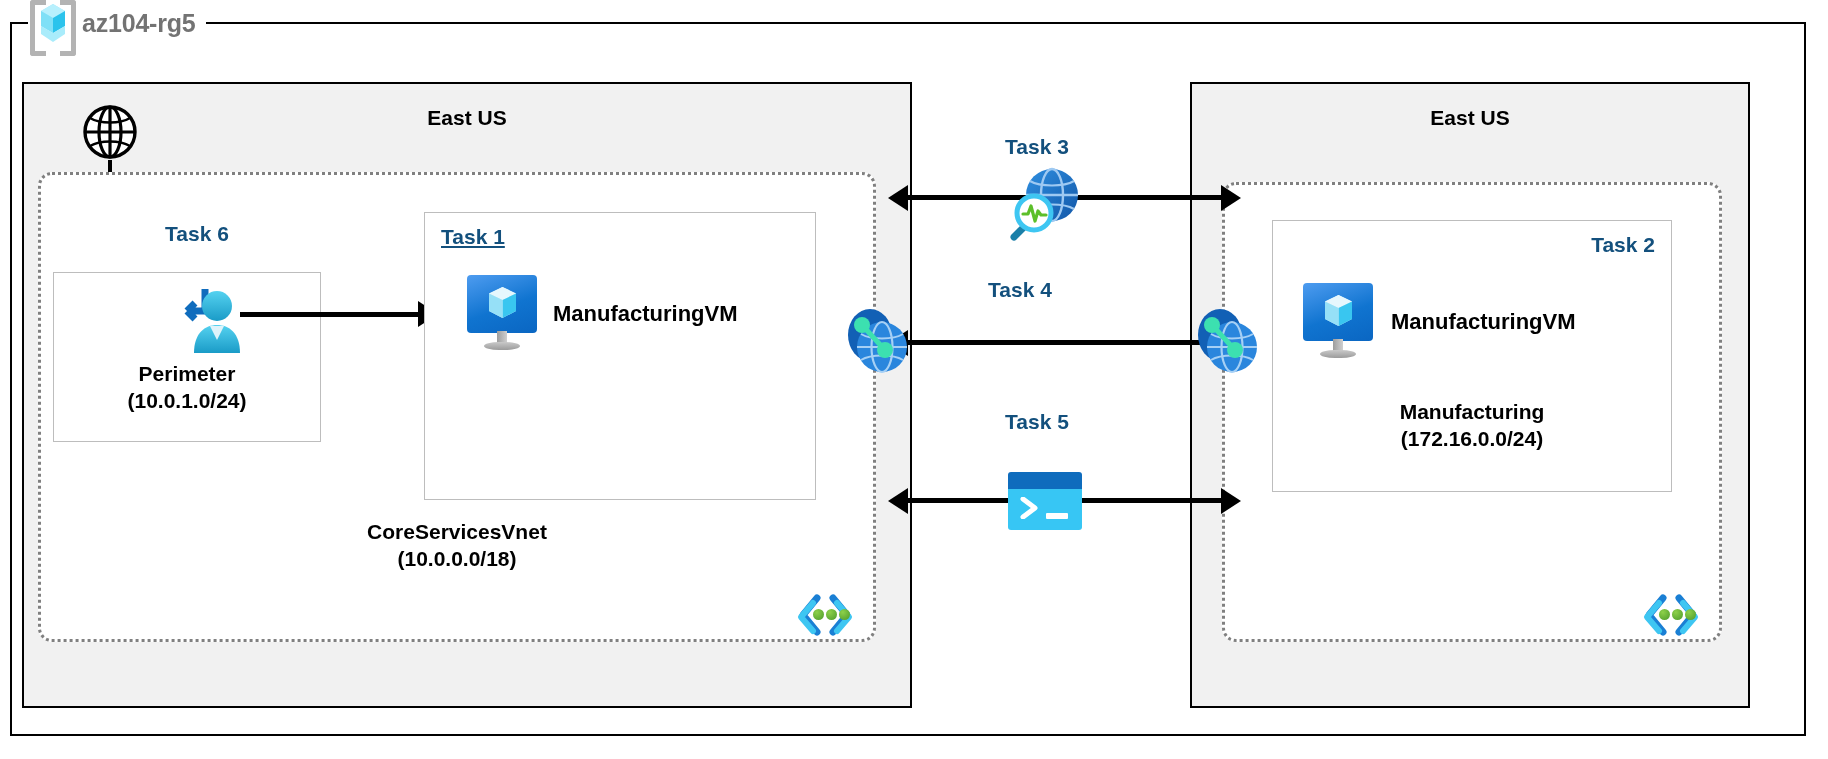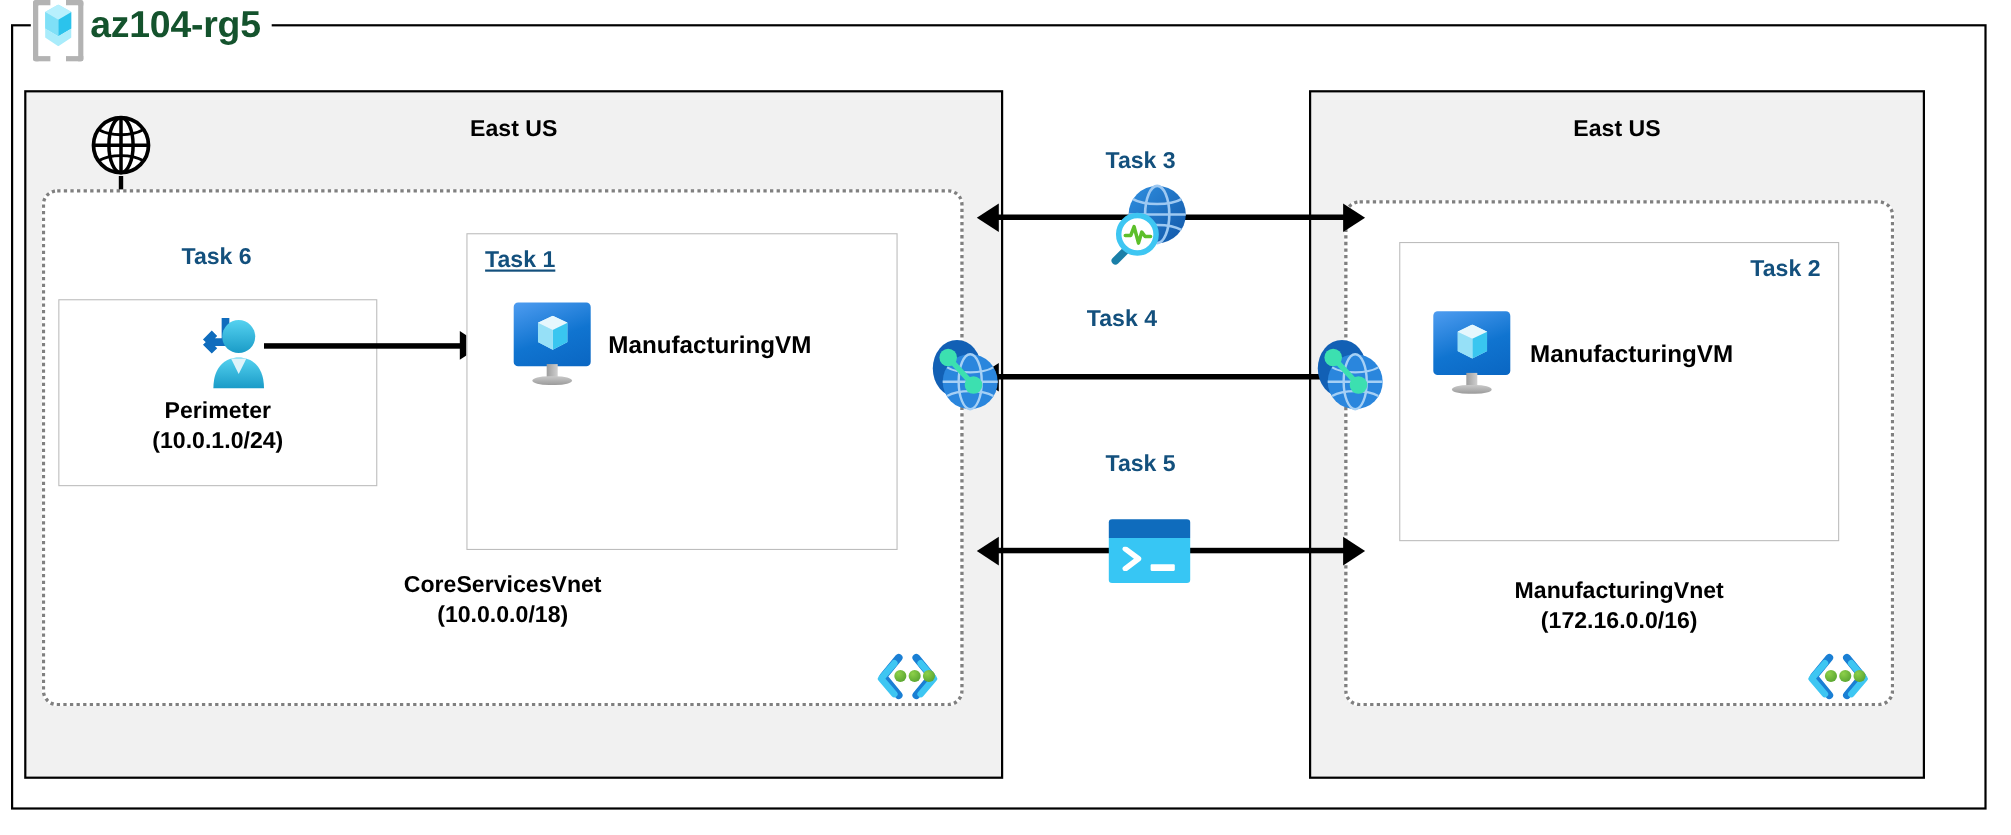--- a/index.html
+++ b/index.html
@@ -2,21 +2,21 @@
 <html><head>
 <meta charset="utf-8">
 <style>
   html,body{margin:0;padding:0;background:#ffffff;}
   body{width:1828px;height:759px;font-family:"Liberation Sans",sans-serif;color:#000;overflow:hidden;}
   #stage{position:relative;width:1828px;height:759px;}
 
   
   .rg-frame{position:absolute;left:10px;top:22px;width:1796px;height:714px;border:2px solid #000;box-sizing:border-box;background:#fff;}
   .rg-header{position:absolute;left:28px;top:0px;height:46px;display:flex;align-items:center;gap:6px;background:#fff;padding:0 10px 0 2px;z-index:5;}
-  .rg-title{font-size:34px;font-weight:bold;color:#14532d;letter-spacing:-0.2px;white-space:nowrap;}
+  .rg-title{font-size:25px;font-weight:bold;color:#737373;letter-spacing:-0.2px;white-space:nowrap;}
 
   
   .rg-icon{position:relative;width:46px;height:50px;flex:0 0 46px;}
   .rg-icon .brk{position:absolute;top:2px;width:11px;height:46px;border:5px solid #b3b3b3;}
   .rg-icon .brk.l{left:0;border-right:none;border-top-left-radius:3px;border-bottom-left-radius:3px;}
   .rg-icon .brk.r{right:0;border-left:none;border-top-right-radius:3px;border-bottom-right-radius:3px;}
   .rg-icon .hexwrap{position:absolute;left:11px;top:6px;width:24px;height:38px;}
 
   
   .region{position:absolute;background:#f1f1f1;border:2px solid #000;box-sizing:border-box;}
@@ -120,21 +120,21 @@
         <path d="M40 10 L52 24 L40 38" fill="none" stroke="#3ec6f2" stroke-width="6" stroke-linecap="round" stroke-linejoin="round"></path>
       </svg>
       <span class="dot" style="left:16px;top:16px;"></span>
       <span class="dot" style="left:29px;top:16px;"></span>
       <span class="dot" style="left:42px;top:16px;"></span>
     </span>
   </div>
 
   <div class="task-tag" style="left:165px;top:222px;">Task 6</div>
 
-  <div class="subnet" style="left:53px;top:272px;width:290px;height:170px;">
+  <div class="subnet" style="left:53px;top:272px;width:268px;height:170px;">
     <span class="user-access" style="position:absolute;left:115px;top:12px;width:78px;height:72px;">
       <svg viewBox="0 0 78 72" width="78" height="72">
         <defs>
           <linearGradient id="ugrad" x1="0" y1="0" x2="0" y2="1">
             <stop offset="0%" stop-color="#55d2f0"></stop>
             <stop offset="100%" stop-color="#1a9bc7"></stop>
           </linearGradient>
         </defs>
         <path d="M36 4 L36 26 L18 26 M18 26 L26 18 M18 26 L26 34" fill="none" stroke="#0f6cbd" stroke-width="7" stroke-linecap="butt" stroke-linejoin="miter"></path>
         <circle cx="48" cy="21" r="15" fill="url(#ugrad)"></circle>
@@ -167,24 +167,20 @@
       </span>
     </span>
     <div class="vm-name" style="left:128px;top:88px;">ManufacturingVM</div>
   </div>
 
   <div class="region" style="left:1190px;top:82px;width:560px;height:626px;">
     <div class="region-title">East US</div>
   </div>
 
   <div class="vnet" style="left:1222px;top:182px;width:500px;height:460px;">
-    <div class="vnet-label" style="top:340px;">
-      <span>ManufacturingVnet</span><br>
-      <span>(172.16.0.0/16)</span>
-    </div>
     <span class="codebr" style="right:20px;bottom:2px;">
       <svg viewBox="0 0 56 44" width="56" height="44">
         <path d="M20 5 L6 22 L20 39" fill="none" stroke="#1a7fd4" stroke-width="7" stroke-linecap="round" stroke-linejoin="round"></path>
         <path d="M16 10 L4 24 L16 38" fill="none" stroke="#3ec6f2" stroke-width="6" stroke-linecap="round" stroke-linejoin="round"></path>
         <path d="M36 5 L50 22 L36 39" fill="none" stroke="#1a7fd4" stroke-width="7" stroke-linecap="round" stroke-linejoin="round"></path>
         <path d="M40 10 L52 24 L40 38" fill="none" stroke="#3ec6f2" stroke-width="6" stroke-linecap="round" stroke-linejoin="round"></path>
       </svg>
       <span class="dot" style="left:16px;top:16px;"></span>
       <span class="dot" style="left:29px;top:16px;"></span>
       <span class="dot" style="left:42px;top:16px;"></span>
@@ -200,20 +196,24 @@
       <span style="position:absolute;left:22px;top:12px;width:27px;height:34px;">
         <svg viewBox="0 0 27 34" width="27" height="34">
           <polygon points="13.5,0 27,6.5 27,24 13.5,31 0,24 0,6.5" fill="#cdeefb"></polygon>
           <polygon points="13.5,0 27,6.5 13.5,13 0,6.5" fill="#e6f7fd"></polygon>
           <polygon points="13.5,13 27,6.5 27,24 13.5,31" fill="#39c6f0"></polygon>
           <polygon points="13.5,13 0,6.5 0,24 13.5,31" fill="#96e0f7"></polygon>
         </svg>
       </span>
     </span>
     <div class="vm-name" style="left:118px;top:88px;">ManufacturingVM</div>
+    <div class="subnet-label" style="top:178px;">
+      <span>Manufacturing</span><br>
+      <span>(172.16.0.0/24)</span>
+    </div>
   </div>
 
   <div class="task-tag" style="left:1005px;top:135px;">Task 3</div>
   <div class="hline" style="left:905px;top:195px;width:320px;"></div>
   <div class="ar ar-l" style="left:888px;top:185px;"></div>
   <div class="ar ar-r" style="left:1221px;top:185px;"></div>
   <span style="position:absolute;left:1000px;top:165px;width:88px;height:78px;">
     <svg viewBox="0 0 88 78" width="88" height="78">
       <defs>
         <linearGradient id="nwg" x1="0" y1="0" x2="1" y2="1">

